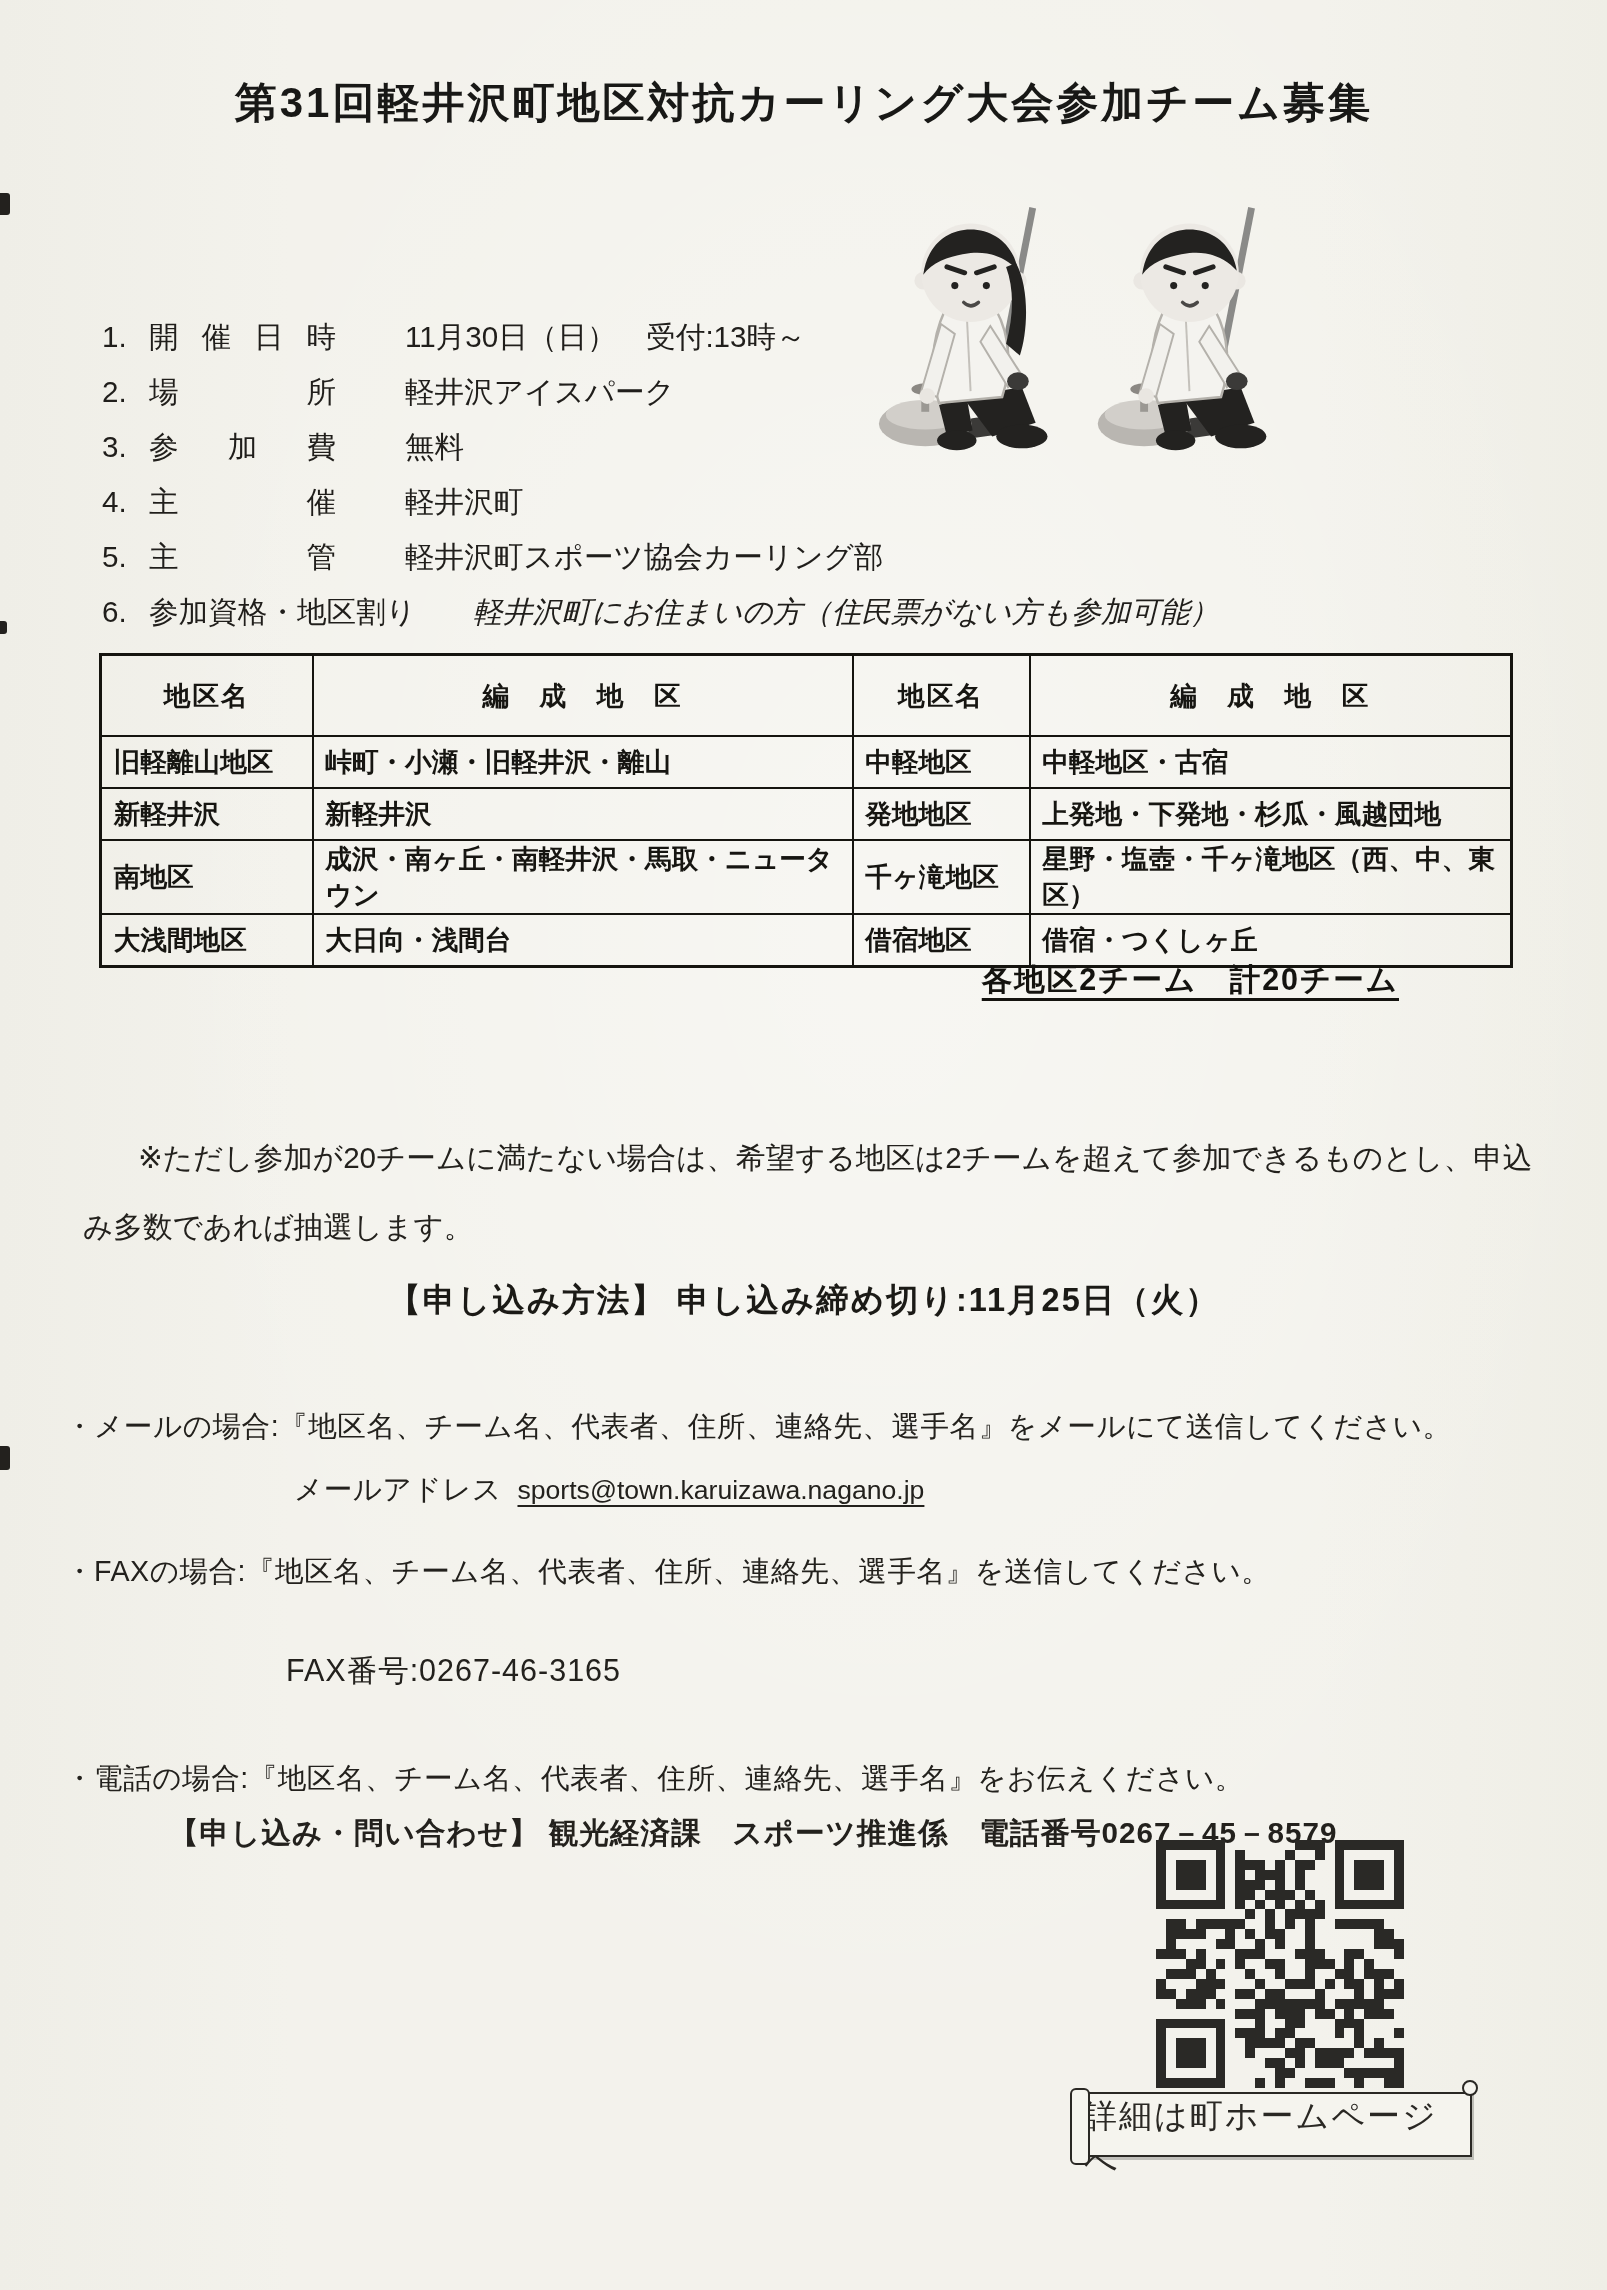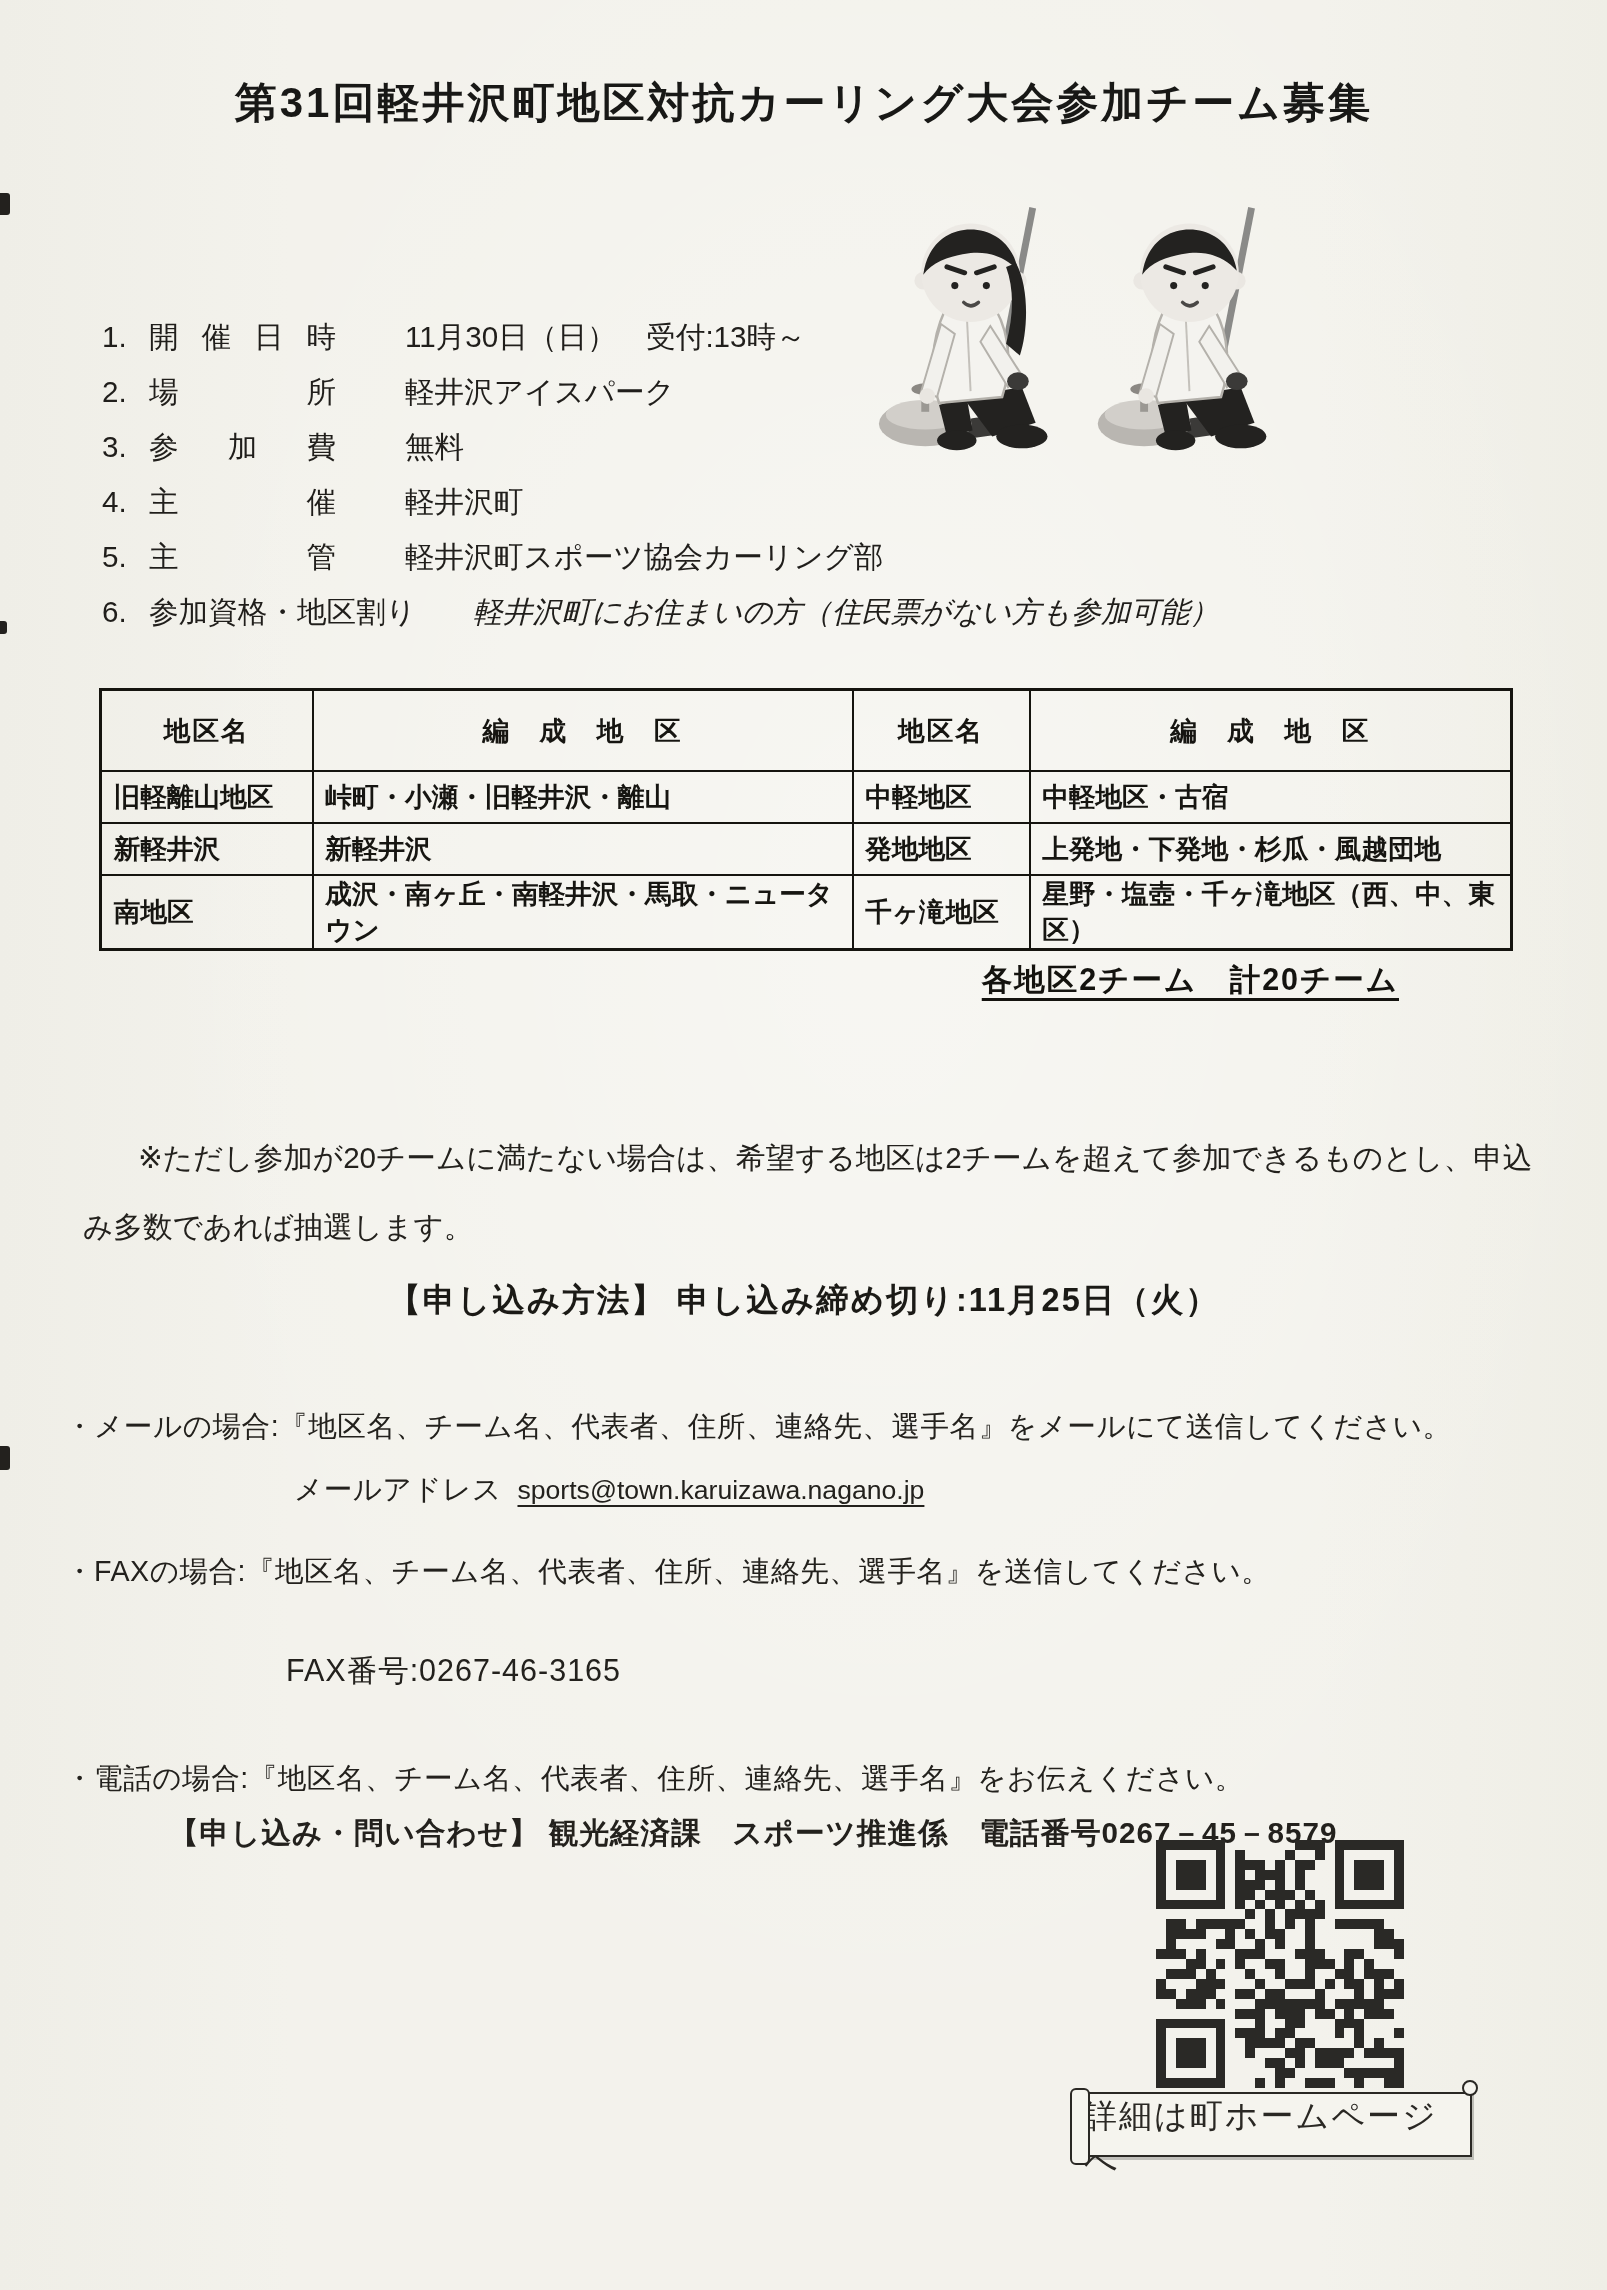--- a/index.html
+++ b/index.html
@@ -26,21 +26,21 @@
 
   .info{ position:absolute; left:102px; top:309px; }
   .irow{ height:55px; line-height:55px; font-size:29.6px; white-space:nowrap; color:#201e1b;}
   .inum{ display:inline-block; width:47px; }
   .ilabel{ display:inline-block; width:187px; text-align:justify; text-align-last:justify; vertical-align:top;}
   .ilabel.wide{ width:auto; text-align-last:auto; }
   .ival{ margin-left:69px; }
   .irow.r6 .ival{ margin-left:57px;font-style:italic; }
 
   table.dist{
-    position:absolute; left:99px; top:688px; width:1411px;
+    position:absolute; left:99px; top:653px; width:1411px;
     border-collapse:collapse; table-layout:fixed;
     border:3px solid #15140f;
     font-size:26.6px; font-weight:bold; color:#161511;
   }
   table.dist th, table.dist td{ border:2px solid #15140f; padding:0 0 0 11.8px; }
   table.dist th{ height:79px; text-align:center; padding:0; font-size:26.6px; letter-spacing:2px;}
   table.dist td{ height:50px; }
 
   .team-note{
     position:absolute; top:960px; right:209px;
@@ -194,20 +194,26 @@
         <td>新軽井沢</td>
         <td>新軽井沢</td>
         <td>発地地区</td>
         <td>上発地・下発地・杉瓜・風越団地</td>
       </tr>
       <tr>
         <td>南地区</td>
         <td>成沢・南ヶ丘・南軽井沢・馬取・ニュータウン</td>
         <td>千ヶ滝地区</td>
         <td>星野・塩壺・千ヶ滝地区（西、中、東区）</td>
+      </tr>
+      <tr>
+        <td>大浅間地区</td>
+        <td>大日向・浅間台</td>
+        <td>借宿地区</td>
+        <td>借宿・つくしヶ丘</td>
       </tr>
     </tbody>
   </table>
 
   <div class="team-note">各地区2チーム　計20チーム</div>
 
   <p class="note">※ただし参加が20チームに満たない場合は、希望する地区は2チームを超えて参加できるものとし、申込み多数であれば抽選します。</p>
 
   <div class="heading">【申し込み方法】 申し込み締め切り:11月25日（火）</div>
 

